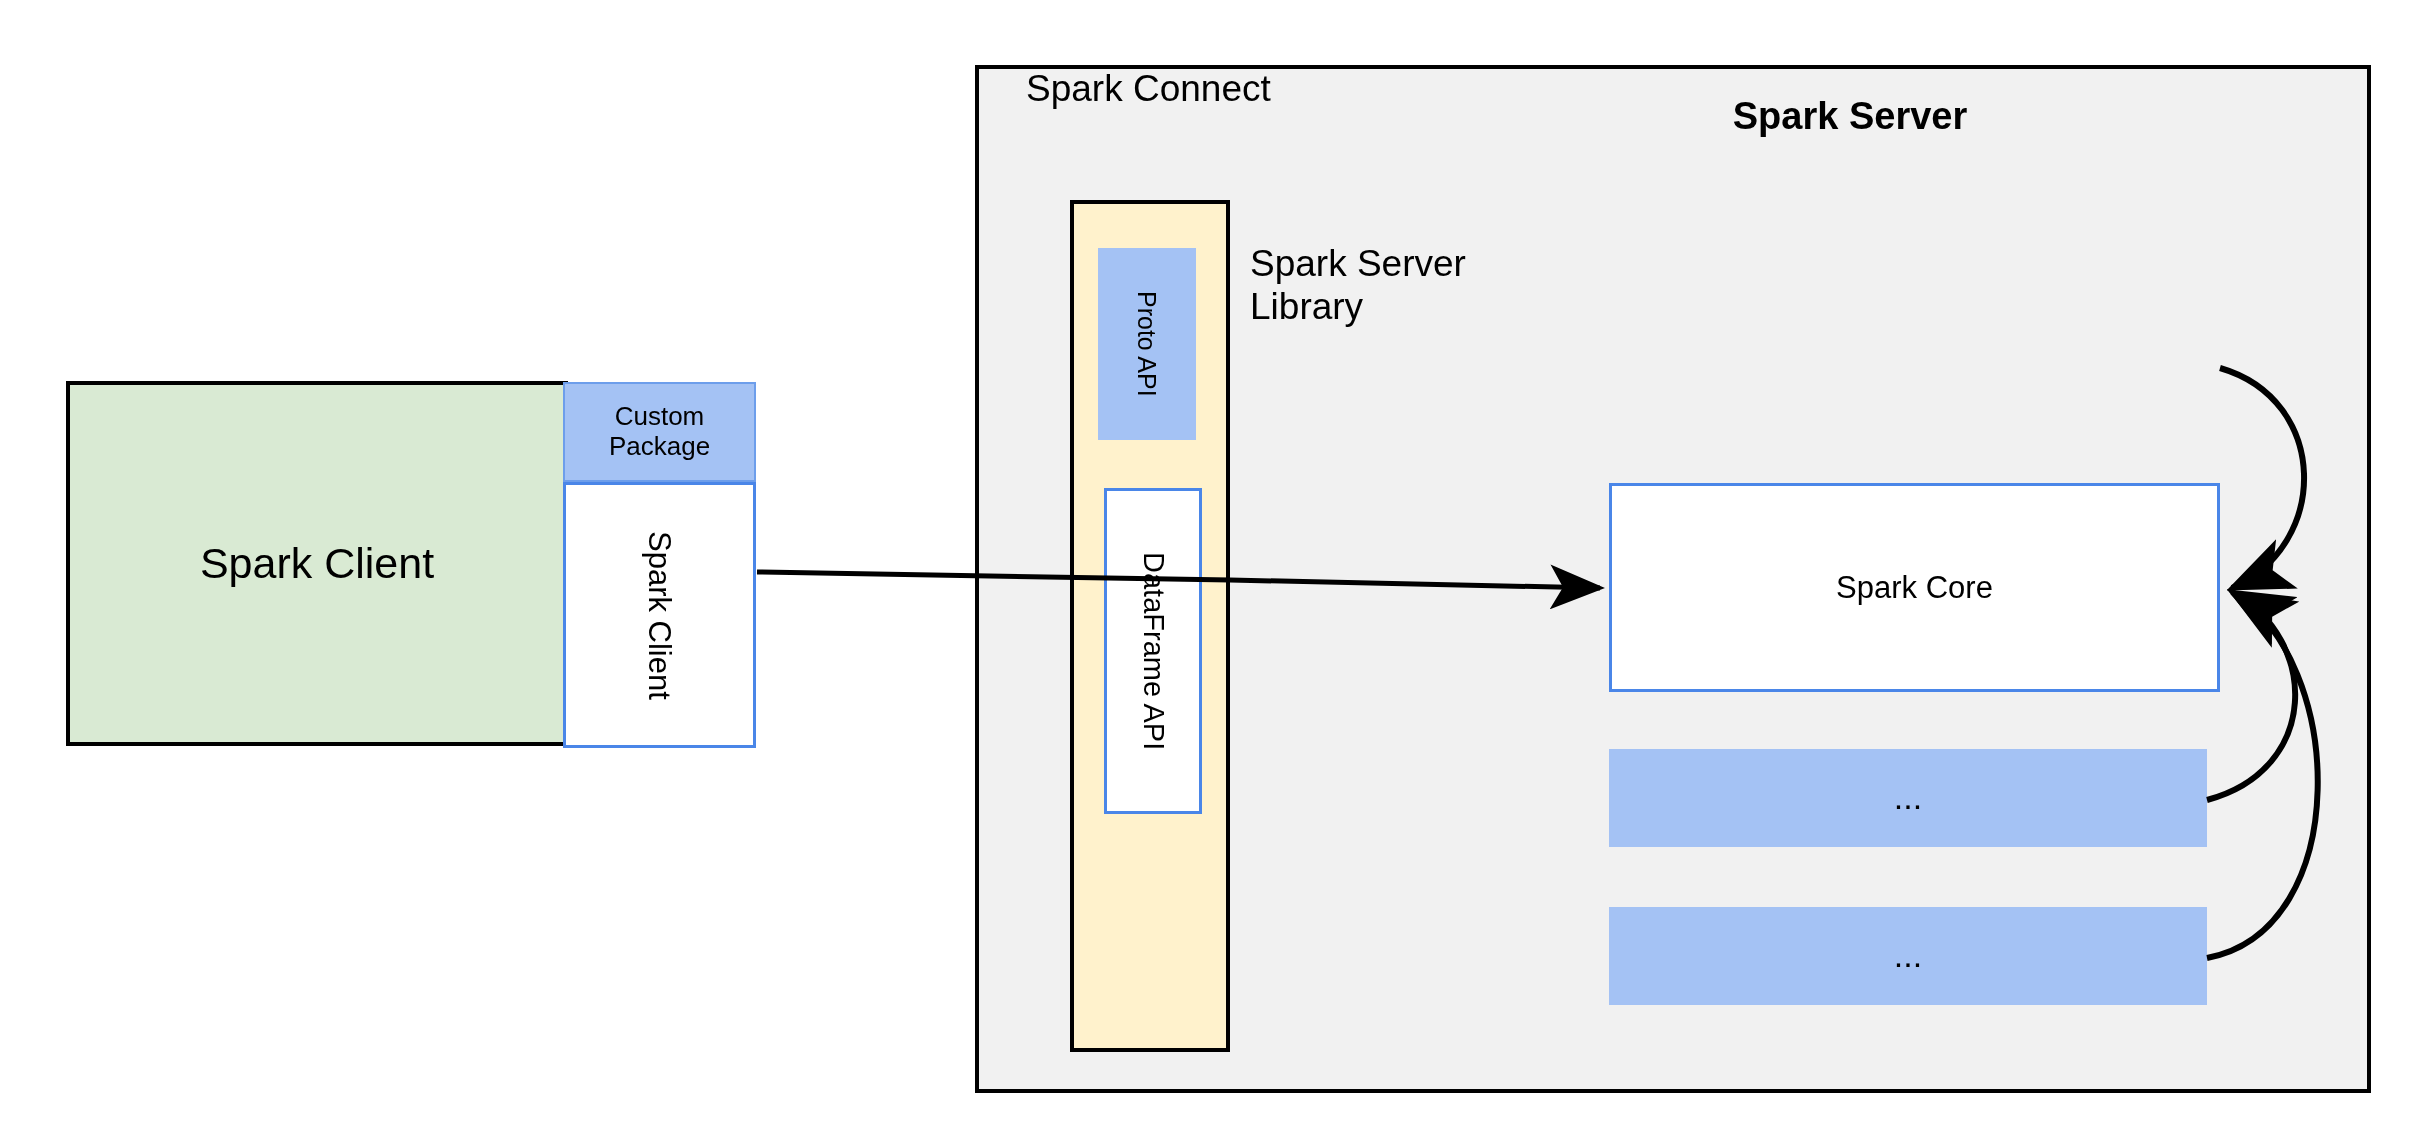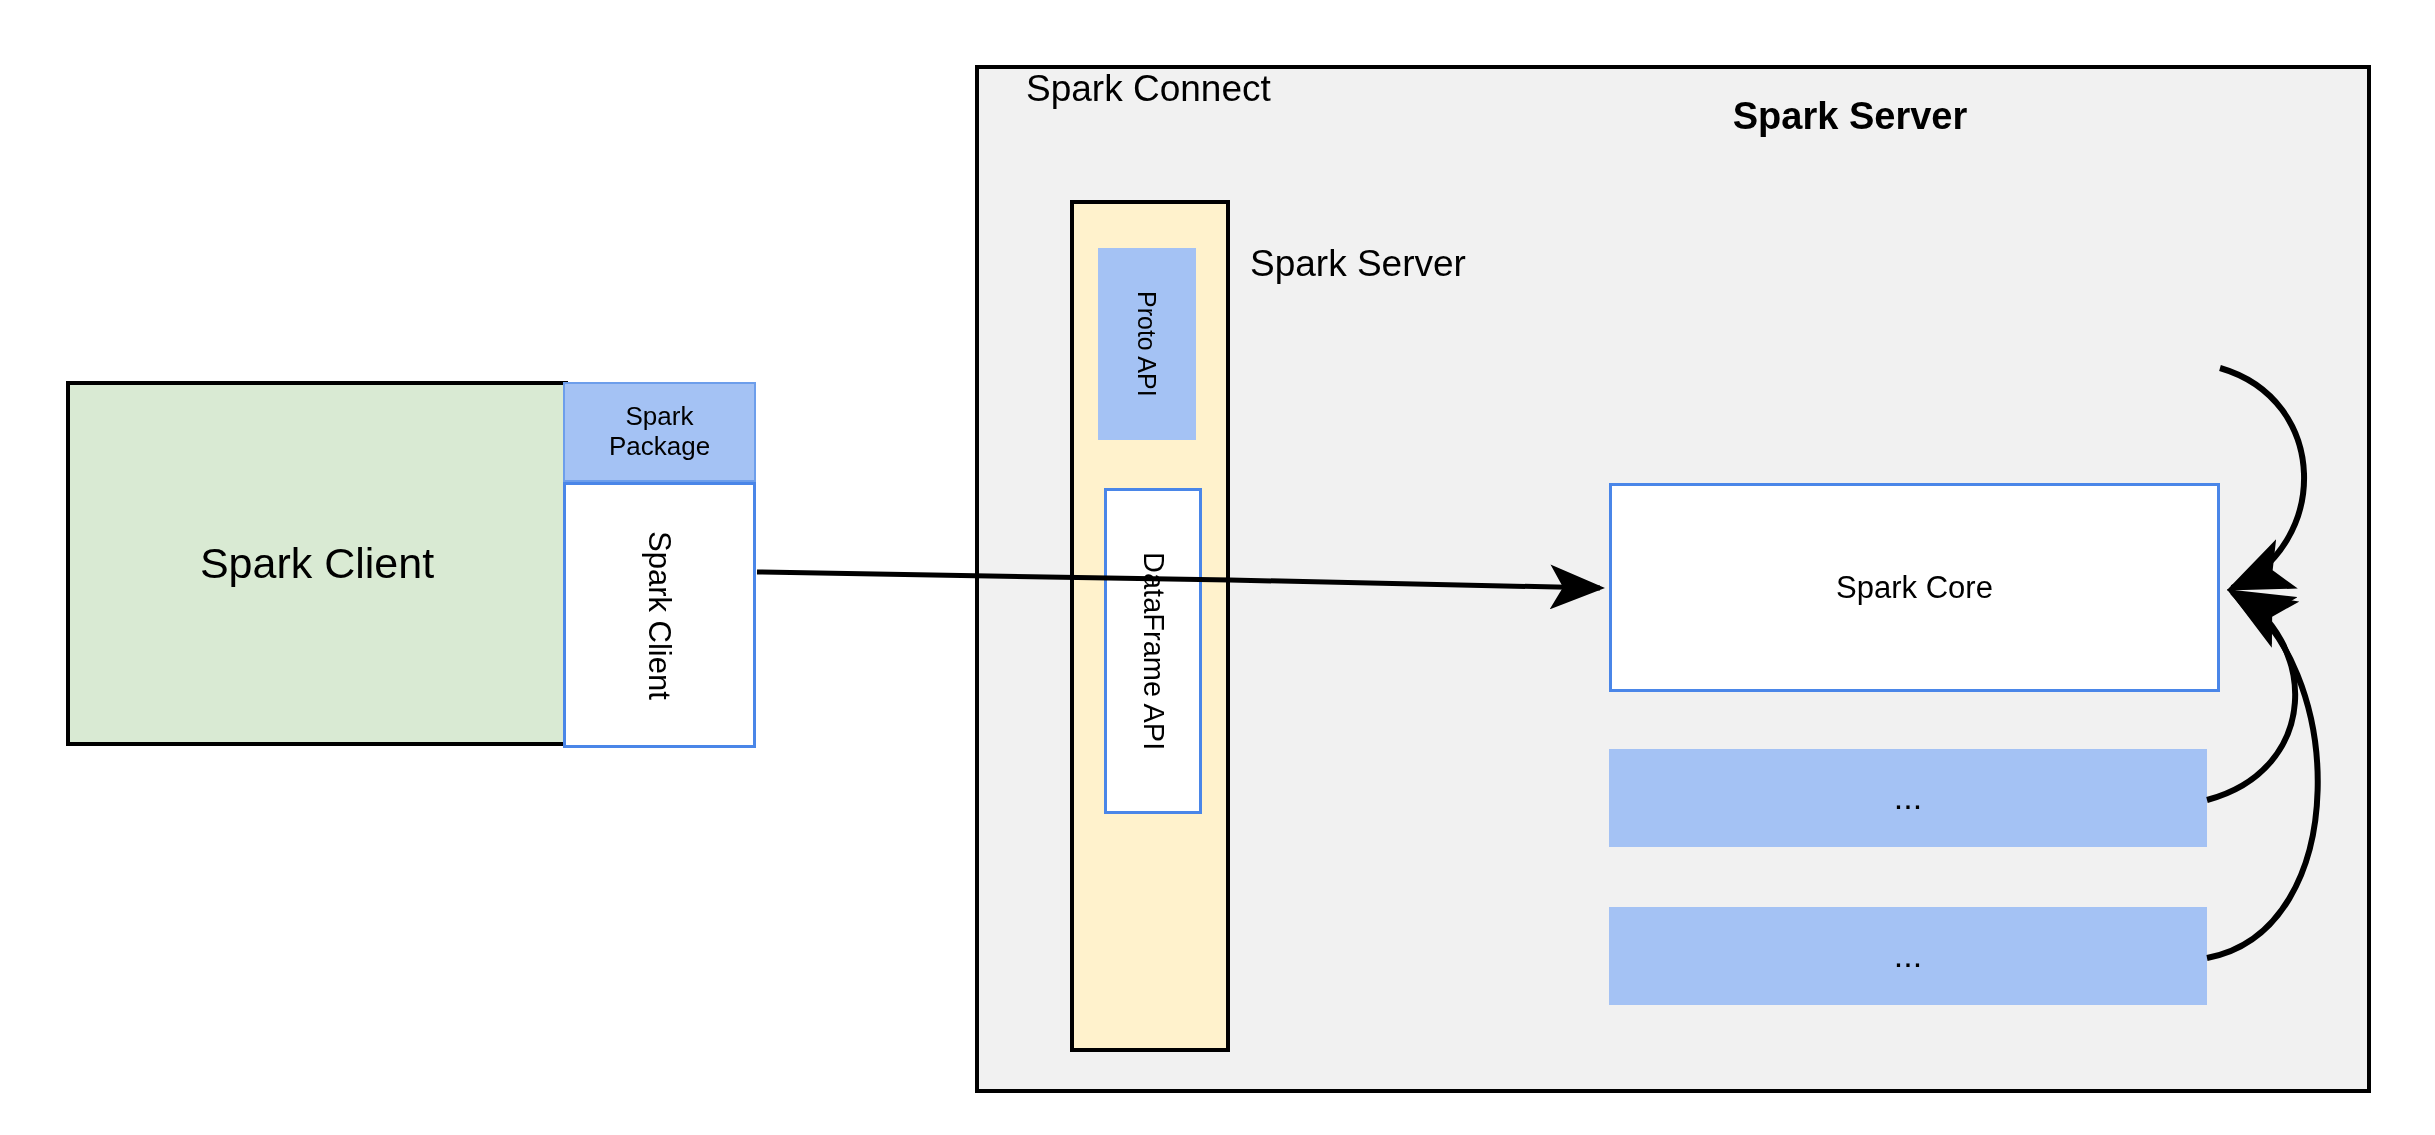--- a/index.html
+++ b/index.html
@@ -190,21 +190,21 @@
 <div id="canvas">
 
   <div class="box" id="client-app">
     <div class="label">
       <div>Spark Client</div>
     </div>
   </div>
 
   <div class="box" id="client-package">
     <div>
-      <div>Spark</div>
+      <div>Custom</div>
       <div>Package</div>
     </div>
   </div>
 
   <div class="box" id="spark-client">
     <span class="vtext">Spark Client</span>
   </div>
 
   <div class="box" id="server-panel"></div>
 
@@ -219,20 +219,21 @@
   <div class="box" id="proto-api">
     <span class="vtext">Proto API</span>
   </div>
 
   <div class="box" id="dataframe-api">
     <span class="vtext">DataFrame API</span>
   </div>
 
   <div class="box" id="spark-server-library-label">
     <span>Spark Server</span>
+    <span>Library</span>
   </div>
 
   <div class="box" id="spark-core">Spark Core</div>
   <div class="box" id="ellipsis-1">...</div>
   <div class="box" id="ellipsis-2">...</div>
 
   <svg id="arrow-layer" viewBox="0 0 2435 1135" xmlns="http://www.w3.org/2000/svg">
     <defs>
       <marker id="arrowhead" markerWidth="11" markerHeight="9" refX="10" refY="4.5" orient="auto" markerUnits="strokeWidth">
         <path d="M0,0 L11,4.5 L0,9 L2.6,4.5 Z" fill="#000000"></path>

